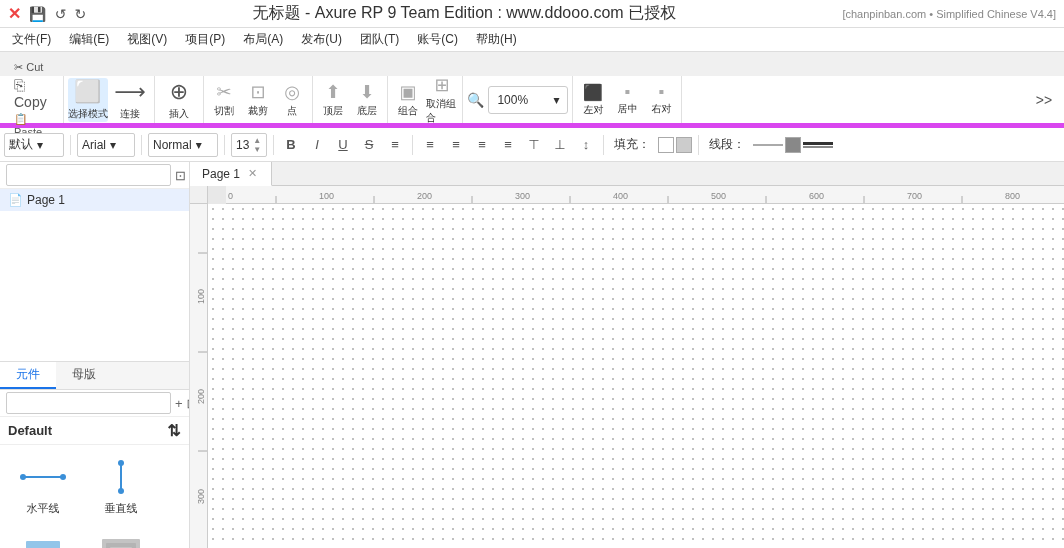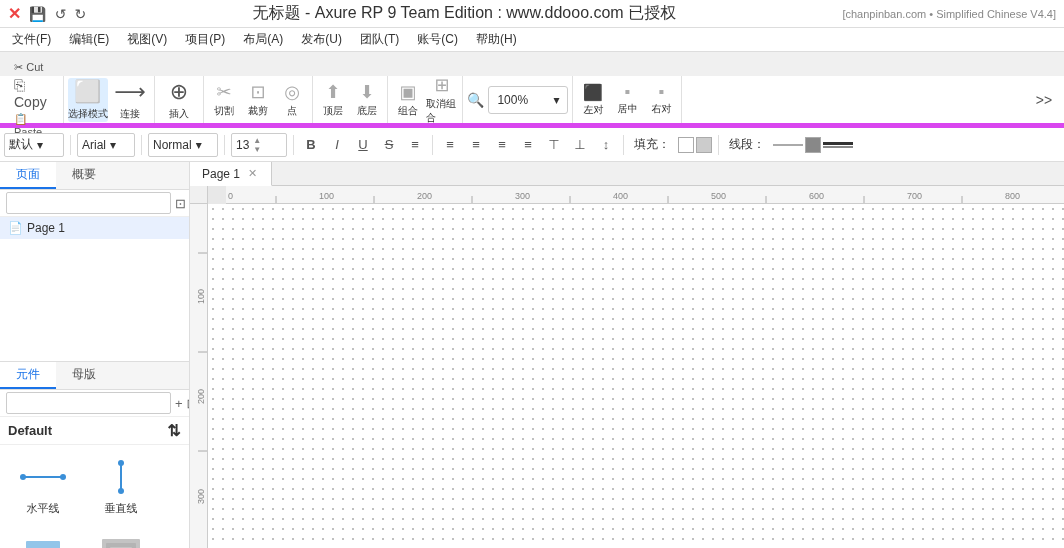--- a/index.html
+++ b/index.html
@@ -488,21 +488,21 @@
     <span>▾</span>
   </div>
   <div class="divider-v"></div>
 
   <div class="format-select" style="width:70px;">
     <span>Normal</span>
     <span>▾</span>
   </div>
   <div class="divider-v"></div>
 
-  <div class="format-select" style="width:56px;align-items:center;">
+  <div class="format-select" style="width:36px;align-items:center;">
     <span>13</span>
     <span class="sort-arrow">
         <span>▲</span>
         <span>▼</span>
       </span>
   </div>
   <div class="divider-v"></div>
 
   <div class="format-btn" style="font-weight:bold;">B</div>
   <div class="format-btn" style="font-style:italic;">I</div>
@@ -536,24 +536,20 @@
       <div style="width:30px;height:2px;background:#888;"></div>
     </div>
   </div>
 </div>
 
 <div id="main-layout" style="height: calc(548px - 28px - 24px - 52px - 34px);">
 
   <div id="left-panel">
 
     <div id="pages-section">
-      <div class="section-tabs">
-        <div class="section-tab active">页面</div>
-        <div class="section-tab">概要</div>
-      </div>
       <div class="section-toolbar">
         <input type="text" placeholder="" style="">
         <div class="section-toolbar-btn">⊡</div>
         <div class="section-toolbar-btn">⋮</div>
       </div>
       <div class="page-item active">
         <span style="color:#1a73e8;">📄</span>
         <span>Page 1</span>
       </div>
     </div>

